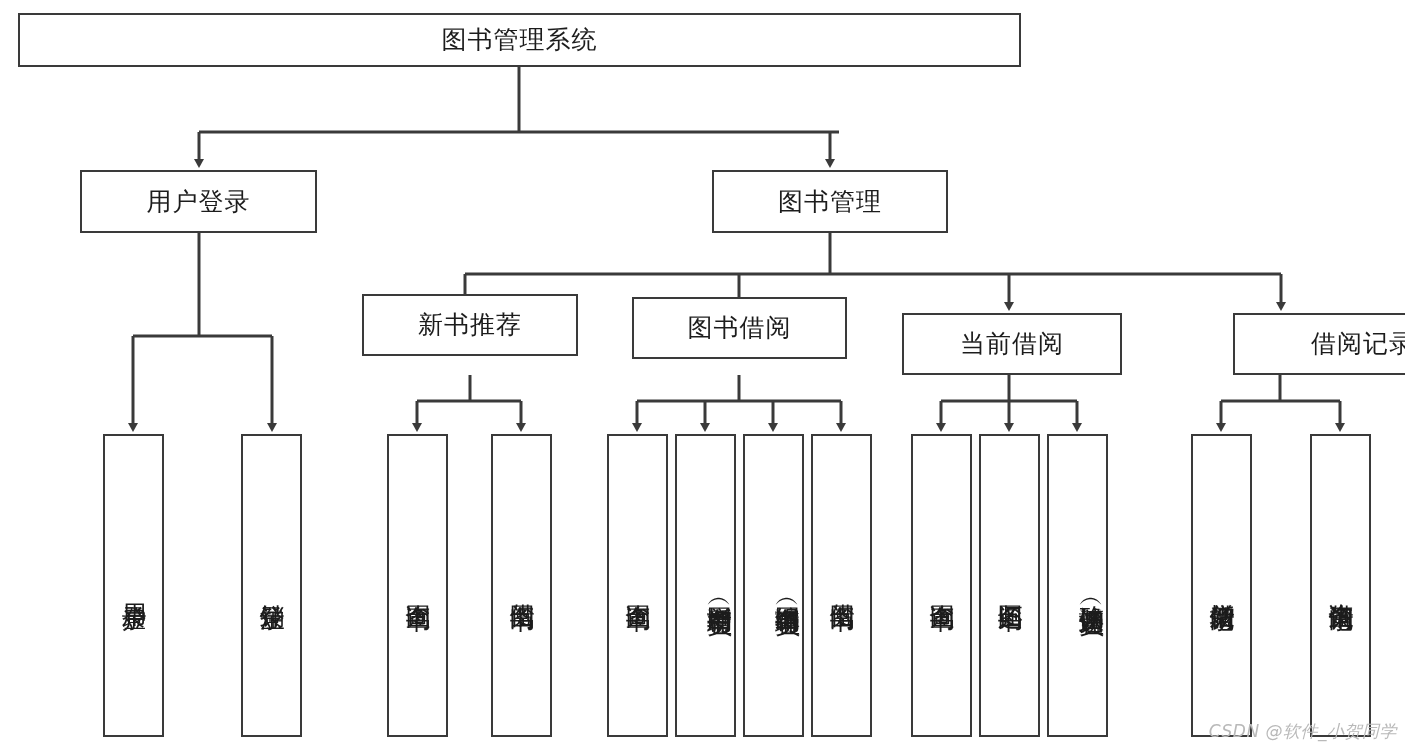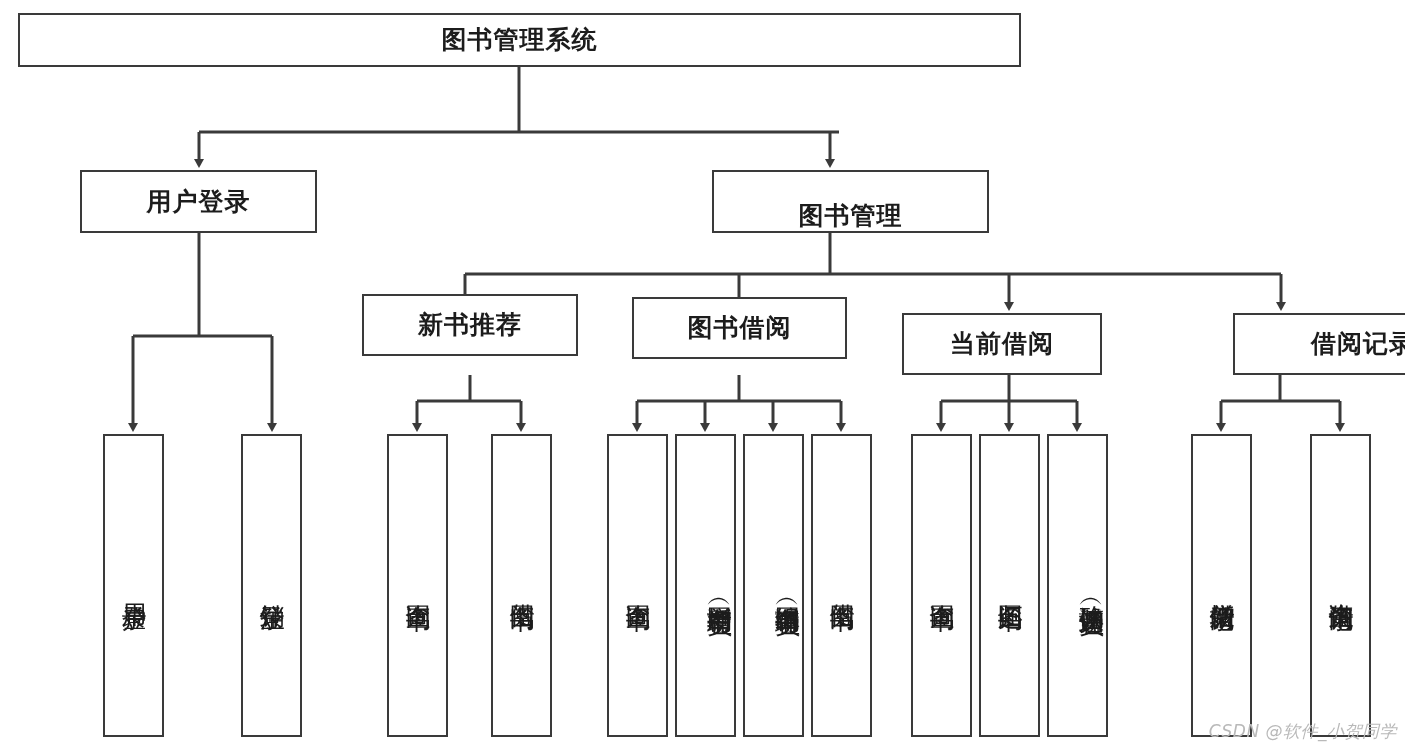--- a/index.html
+++ b/index.html
@@ -35,21 +35,20 @@
     align-items: center;
     justify-content: center;
     color: #1c1c1c;
     z-index: 2;
   }
   .node-h {
     font-size: 25px;
     letter-spacing: 1px;
     line-height: 1.2;
     white-space: nowrap;
-    font-weight: bold;
   }
   .node-v {
     font-size: 25px;
     line-height: 1.22;
     letter-spacing: 1px;
     writing-mode: vertical-rl;
     text-orientation: upright;
     align-items: flex-start;
     justify-content: center;
     padding-top: 10px;
@@ -125,31 +124,31 @@
     </g>
   </svg>
 
   <div class="node node-h" style="left:18px; top:13px; width:1003px; height:54px;">
     <span>图书管理系统</span>
   </div>
 
   <div class="node node-h" style="left:80px; top:170px; width:237px; height:63px;">
     <span>用户登录</span>
   </div>
-  <div class="node node-h" style="left:712px; top:170px; width:277px; height:63px;align-items:flex-end;">
+  <div class="node node-h" style="left:712px; top:170px; width:236px; height:63px;">
     <span>图书管理</span>
   </div>
 
   <div class="node node-h" style="left:362px; top:294px; width:216px; height:62px;">
     <span>新书推荐</span>
   </div>
   <div class="node node-h" style="left:632px; top:297px; width:215px; height:62px;">
     <span>图书借阅</span>
   </div>
-  <div class="node node-h" style="left:902px; top:313px; width:200px; height:62px;">
+  <div class="node node-h" style="left:902px; top:313px; width:220px; height:62px;">
     <span>当前借阅</span>
   </div>
   <div class="node node-h" style="left:1233px; top:313px; width:260px; height:62px;">
     <span>借阅记录</span>
   </div>
 
   <div class="node node-v mid" style="left:103px; top:434px; width:61px; height:303px;">
     <span>用户登录</span>
   </div>
   <div class="node node-v mid" style="left:241px; top:434px; width:61px; height:303px;">

